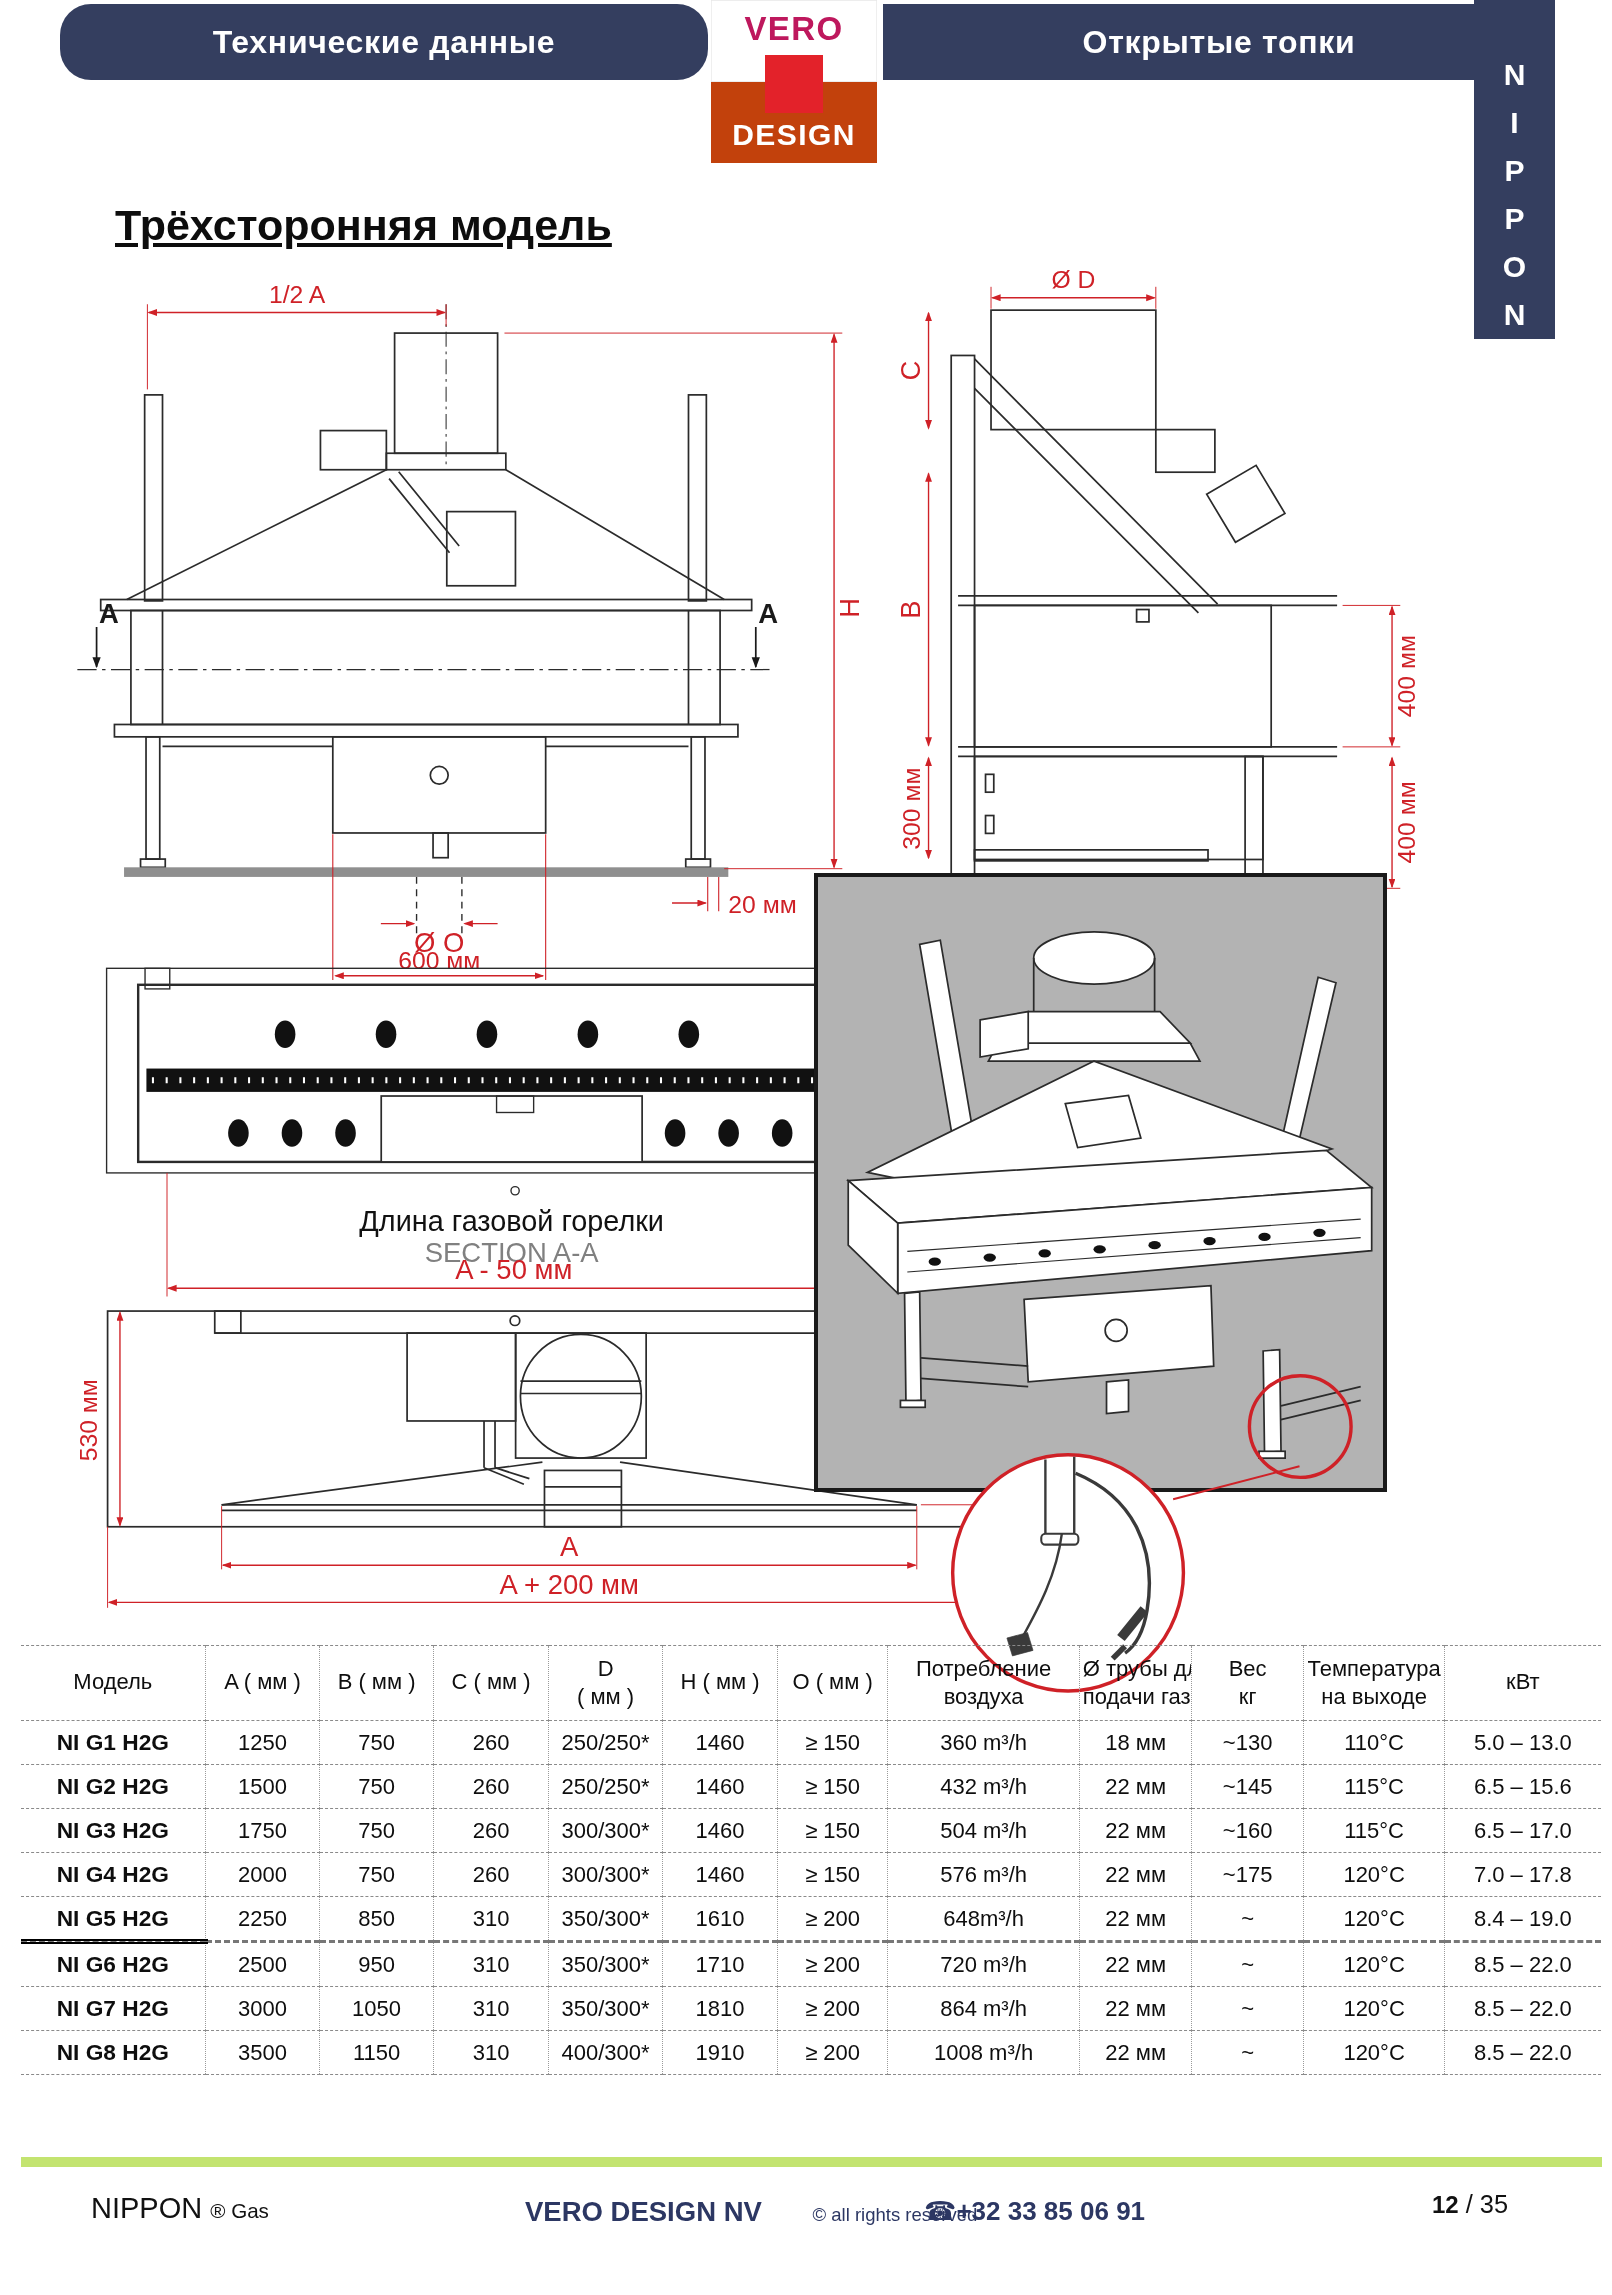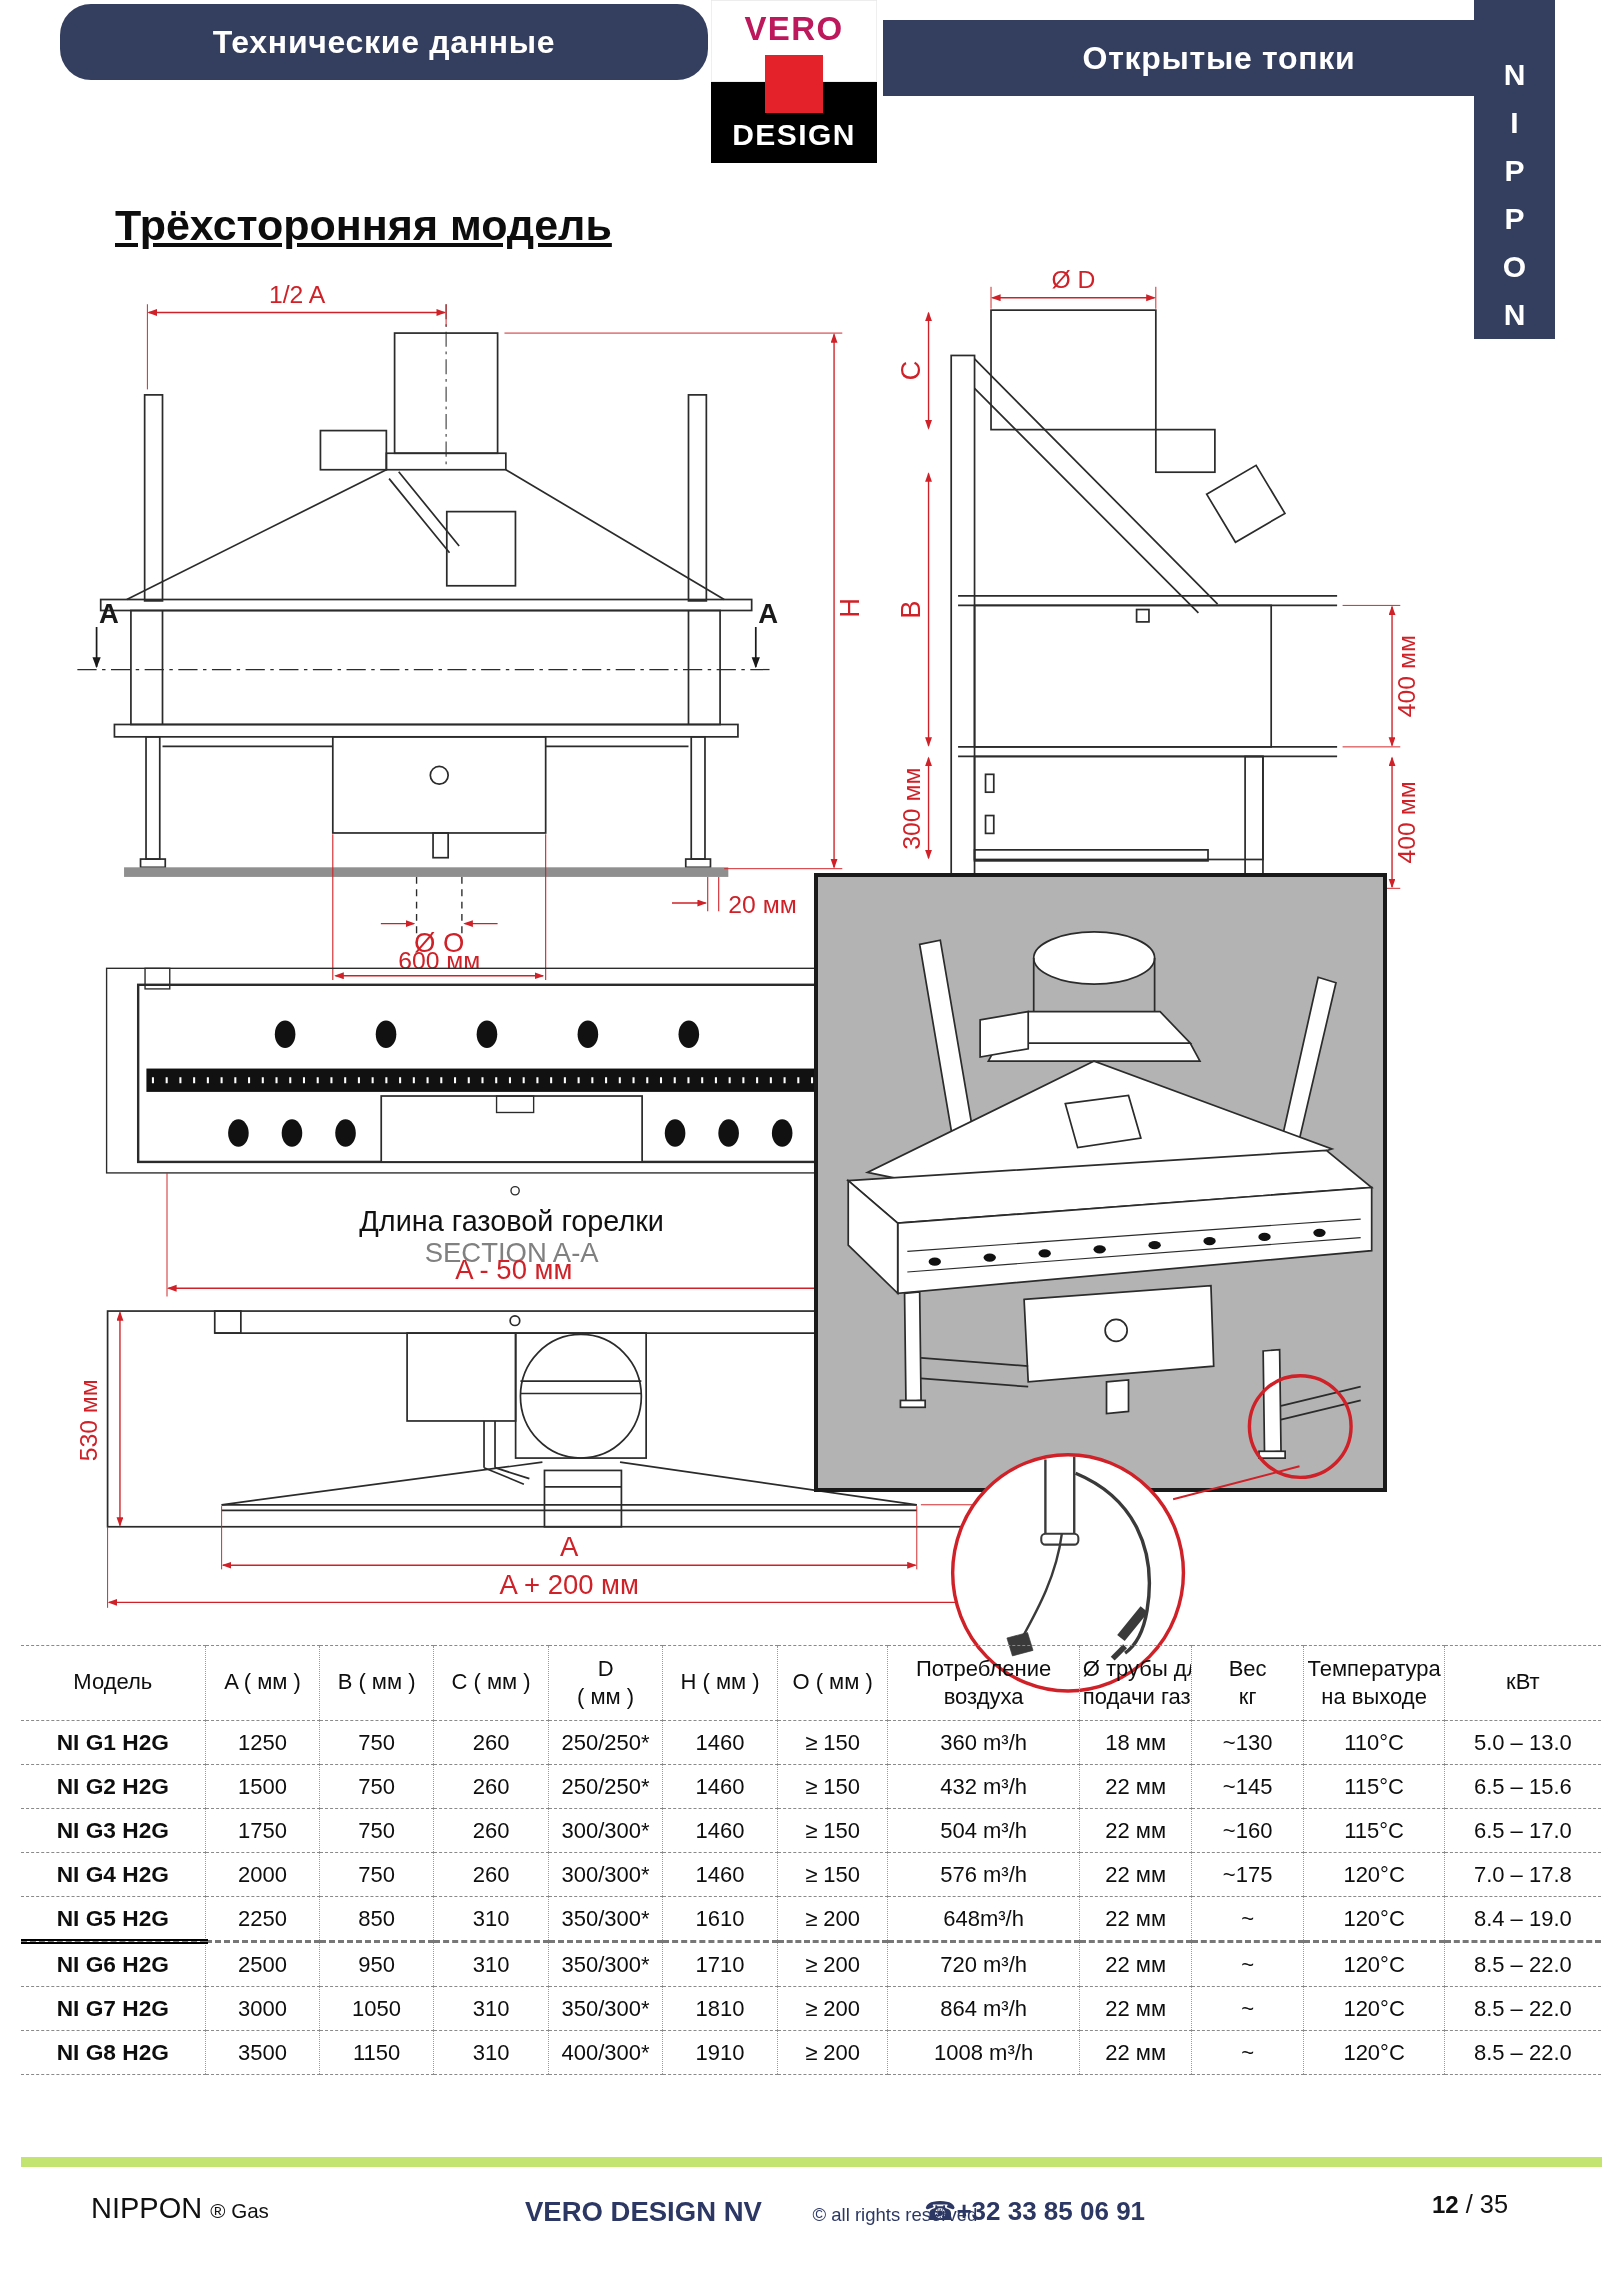--- a/index.html
+++ b/index.html
@@ -1,26 +1,26 @@
 <!DOCTYPE html>
 <html style="font-size:11px"><head>
 <meta charset="utf-8">
 <style>
   html,body{margin:0;padding:0;background:#fff;}
   #page{position:relative;width:1612px;height:2295px;background:#fff;overflow:hidden;
         font-family:"Liberation Sans","DejaVu Sans",sans-serif;color:#111;}
   .bar{position:absolute;background:#343e5f;color:#fff;display:flex;align-items:center;justify-content:center;
        font-size:32px;font-weight:bold;letter-spacing:0.7px;}
   #bar-left{left:60px;top:4.1px;width:648px;height:76px;border-radius:31px;}
-  #bar-right{left:883px;top:4.1px;width:672px;height:76px;margin-top:16px;}
+  #bar-right{left:883px;top:4.1px;width:672px;height:76px;}
   #logo{position:absolute;left:711px;top:0;width:166px;height:163px;}
   #logo .white{position:absolute;left:0;top:0;width:100%;height:82px;background:#fff;
        display:flex;align-items:flex-start;justify-content:center;box-shadow:0 0 0 0.7px #e8e8e8 inset;}
   #logo .white span{color:#be185d;font-weight:bold;font-size:33px;margin-top:9.6px;letter-spacing:1.4px;}
-  #logo .navy{position:absolute;left:0;top:82px;width:100%;height:81px;background:#000000;
+  #logo .navy{position:absolute;left:0;top:82px;width:100%;height:81px;background:#c2410c;
        display:flex;align-items:flex-end;justify-content:center;}
   #logo .navy span{color:#fff;font-weight:bold;font-size:30px;margin-bottom:11px;letter-spacing:1.4px;}
   #logo .redsq{position:absolute;left:54px;top:55px;width:58px;height:58px;background:#e3222a;z-index:3;}
   #nippon{position:absolute;left:1474px;top:0;width:81px;height:339px;background:#343e5f;
        display:flex;flex-direction:column;align-items:center;padding-top:60px;box-sizing:border-box;gap:18px;}
   #nippon span{color:#fff;font-weight:bold;font-size:30px;line-height:1;}
   #page-title{position:absolute;left:115px;top:201px;font-size:43px;font-weight:bold;color:#0d0d0d;text-decoration:underline;}
   svg{position:absolute;overflow:visible;font-family:"Liberation Sans","DejaVu Sans",sans-serif;}
   .dim{fill:#cf2127;font-size:36px;}
   .dimBig{fill:#cf2127;font-size:40px;}

